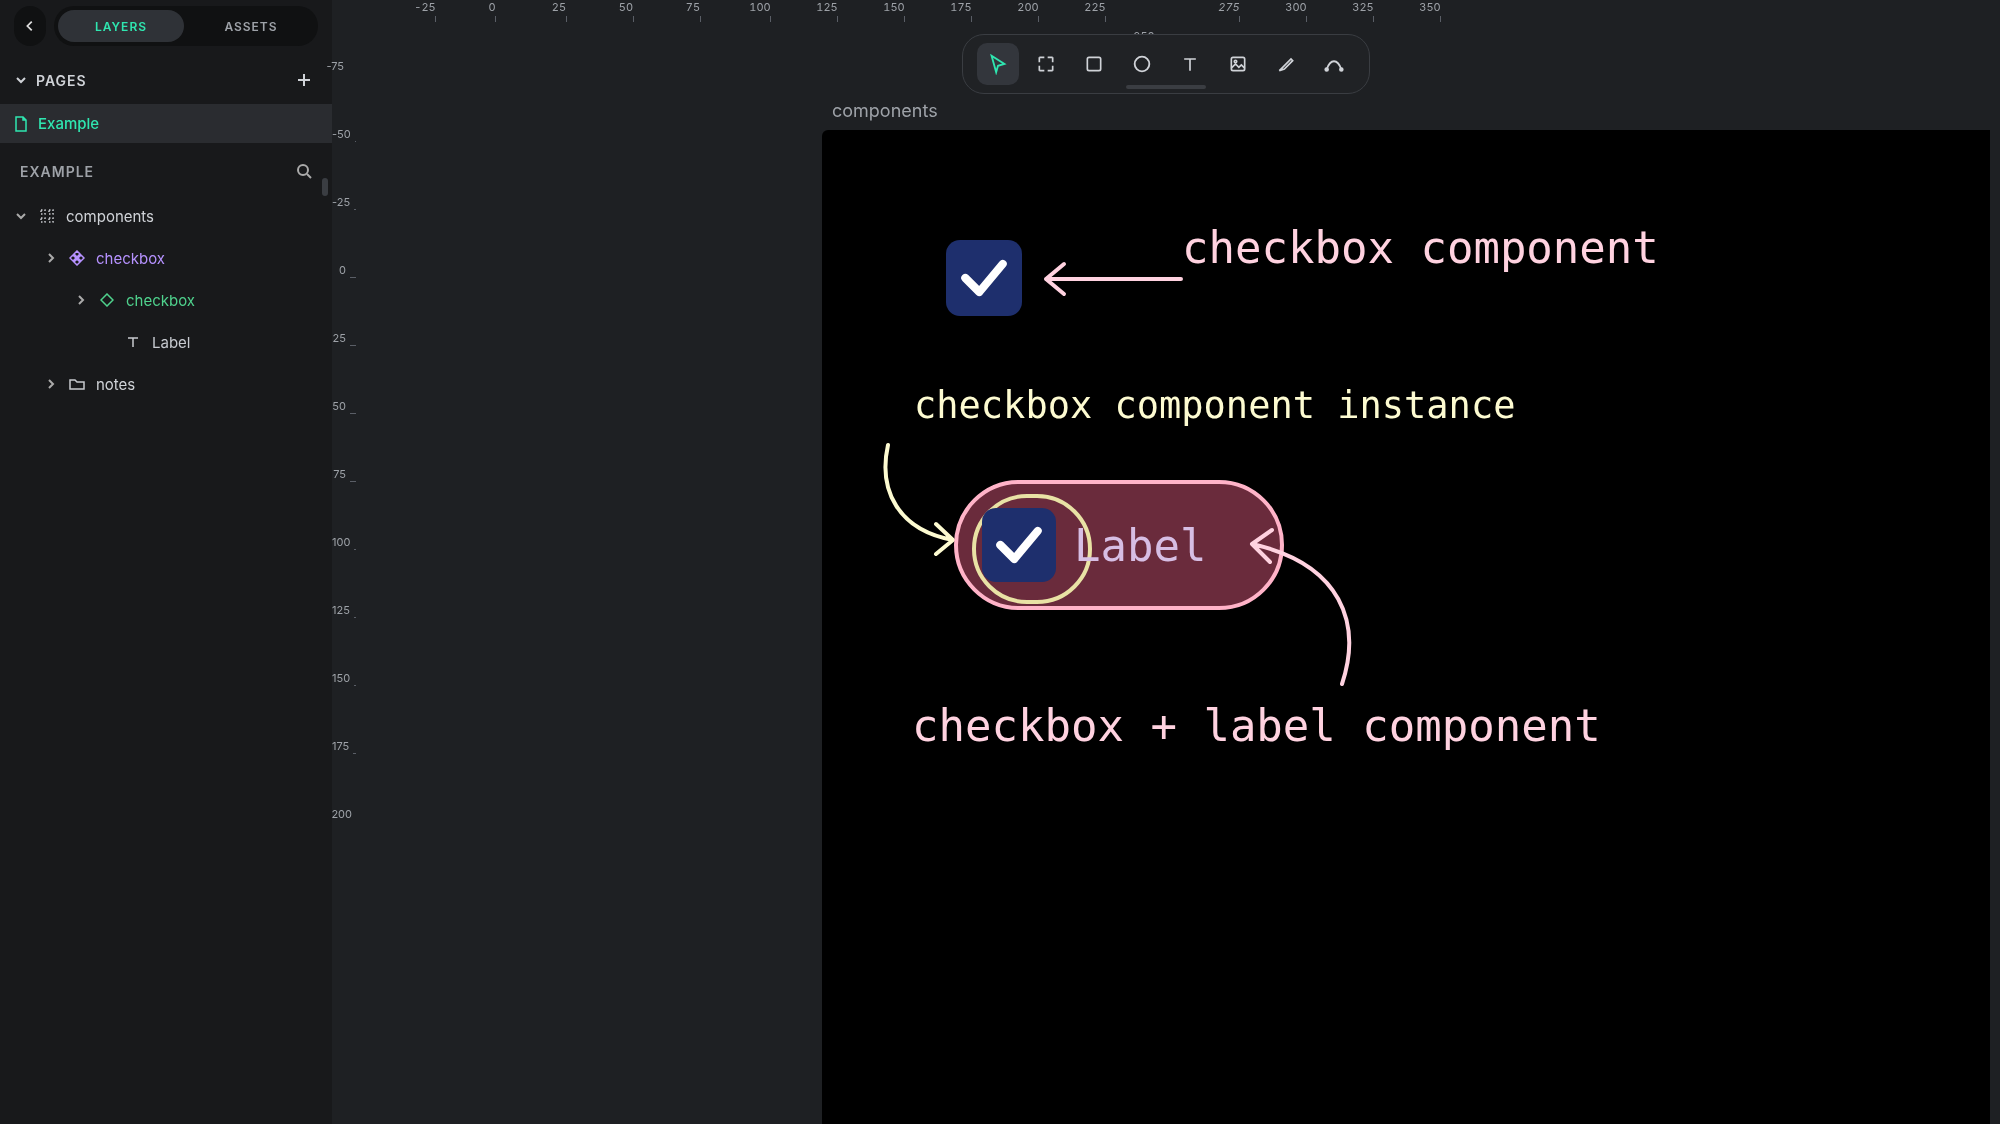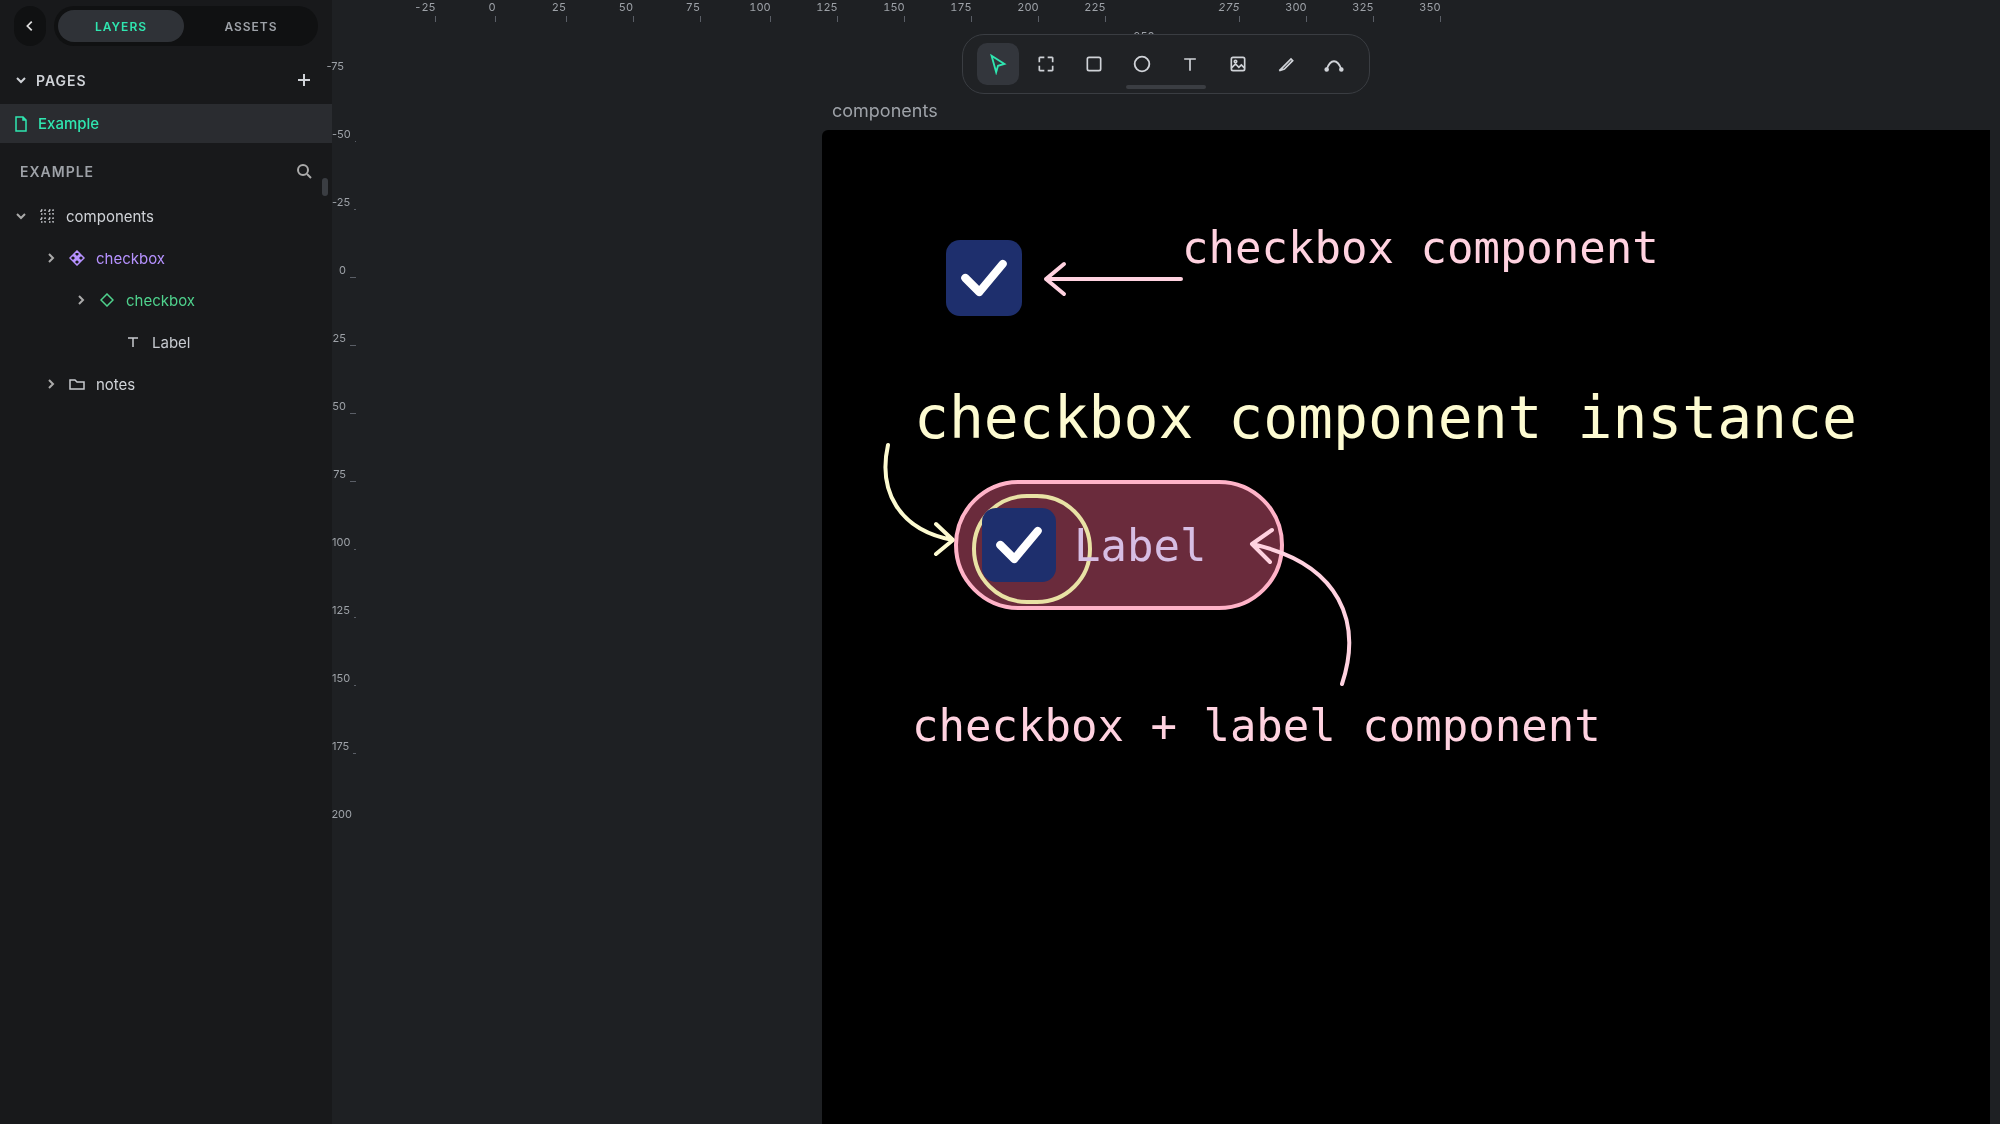--- a/index.html
+++ b/index.html
@@ -78,21 +78,21 @@
 
   
   .canvas-content{ position:relative; width:100%; height:100%; }
   .mono{ font-family: ui-monospace, "SFMono-Regular", Menlo, monospace; }
   .anno{ color:#ffd2e0; font-size:44px; font-weight:500; }
   .chk-box{ width:76px; height:76px; background:#1e2f6d; border-radius:14px; display:flex; align-items:center; justify-content:center;}
   .chk-box svg{ width:56px; height:56px; }
   .chk1{ position:absolute; left:124px; top:110px;}
   .anno1{ position:absolute; left:360px; top:92px;}
   .arrow1{ position:absolute; left:214px; top:124px; }
-  .anno2{ position:absolute; left:92px; top:254px; color:#fdfbd1; font-size:58px; font-weight:500;}
+  .anno2{ position:absolute; left:92px; top:254px; color:#fdfbd1; font-size:37px; font-weight:500;}
   .combo{ position:absolute; left:132px; top:350px; }
   .ellipse-big{ width:330px; height:130px; border:4px solid #ffb3c8; border-radius:100px; background:#6a2b3c; position:relative; display:flex; align-items:center; gap:18px; padding-left:24px;}
   .ellipse-small{ position:absolute; left:14px; top:10px; width:120px; height:110px; border:4px solid #e9e2a5; border-radius:60px;}
   .combo .chk-box{ width:74px; height:74px;}
   .combo .lbl-text{ color:#d7bee4; font-size:44px; font-weight:500; z-index:2;}
   .anno3{ position:absolute; left:90px; top:570px;}
   .arrow2{ position:absolute; left:46px; top:310px;}
   .arrow3{ position:absolute; left:420px; top:394px;}
 
   svg{ display:block; }

